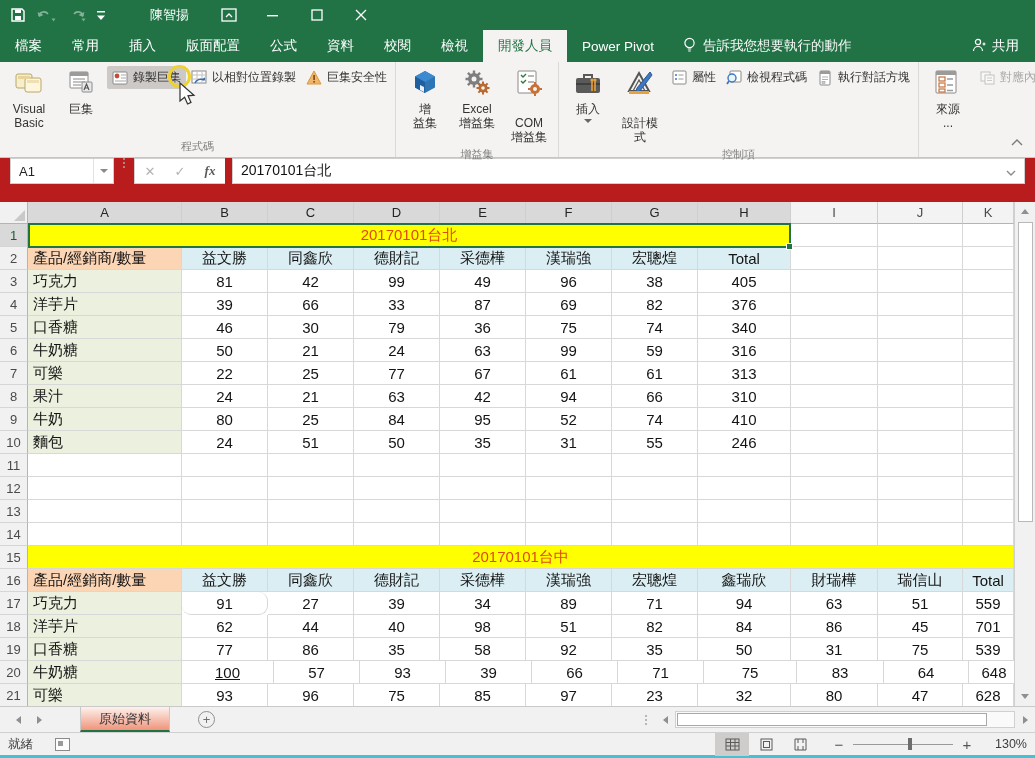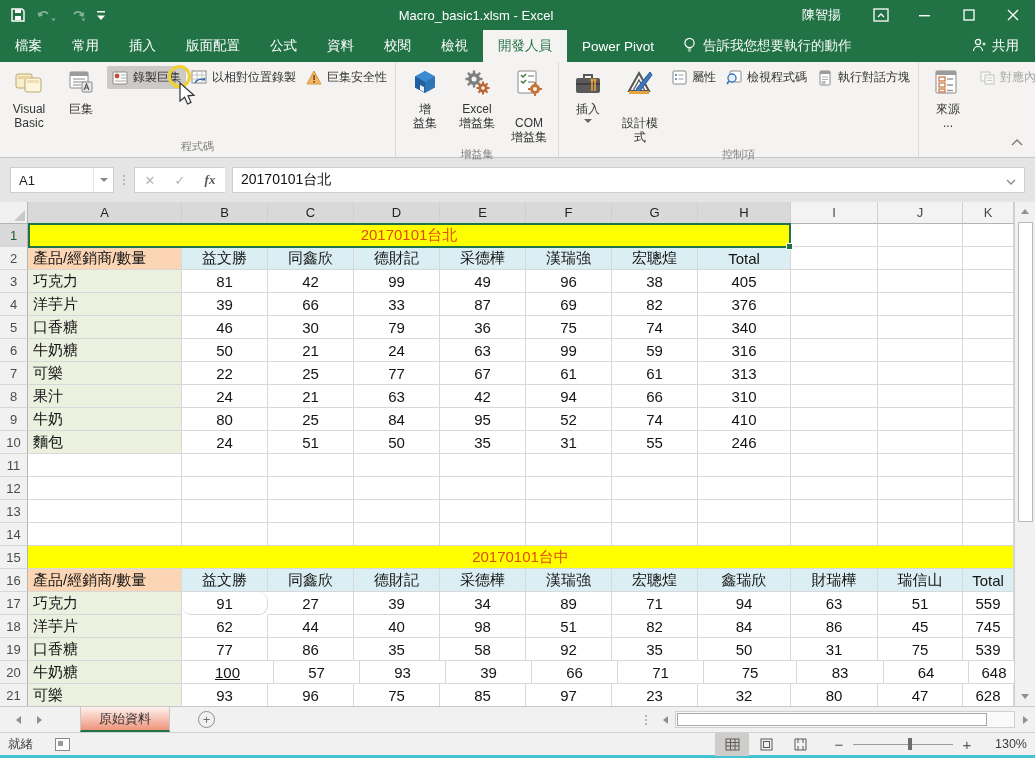--- a/index.html
+++ b/index.html
@@ -34,21 +34,21 @@
   .bigbtn .bicon { height:30px; display:flex; align-items:center; justify-content:center; margin-bottom:4px; }
   .smallcol { display:flex; flex-direction:row; padding-top:3px; }
   .smallbtn { display:flex; align-items:center; gap:5px; height:23px; padding:0 5px; font-size:12px; color:#333; border-radius:2px; white-space:nowrap; }
   .smallbtn.hl { background:#ccc9c7; }
   .smallbtn.disabled, .bigbtn.disabled { color:#a6a6a6; }
   .smallbtn .sicon { width:16px; height:16px; display:flex; align-items:center; justify-content:center; flex:none; }
   .caret-d { width:0; height:0; border-left:4px solid transparent; border-right:4px solid transparent; border-top:4px solid #666; }
   .ribbon-collapse { position:absolute; right:12px; bottom:8px; }
 
   
-  .fbar { height:44px; background:#e5e5e5; display:flex; align-items:center; padding:0 10px; gap:7px; }
+  .fbar { height:44px; background:#b91c1c; display:flex; align-items:flex-start; padding:0 10px; gap:7px; }
   .namebox { width:104px; height:26px; background:#fff; border:1px solid #cfcfcf; display:flex; align-items:center; }
   .namebox .nb-text { flex:1; padding-left:8px; font-size:13px; color:#222; }
   .nb-drop { width:20px; height:100%; display:flex; align-items:center; justify-content:center; border-left:1px solid #e3e3e3; }
   .vdots { display:flex; flex-direction:column; gap:2px; padding:0 2px; }
   .vdots i { width:2px; height:2px; background:#a9a9a9; border-radius:50%; }
   .fx-cluster { height:26px; background:#fff; border:1px solid #cfcfcf; border-right:none; display:flex; align-items:center; }
   .fxbtn { width:30px; height:100%; display:flex; align-items:center; justify-content:center; font-size:13px; color:#b3b3b3; }
   .fxbtn.fx { color:#5a5a5a; font-family:"Liberation Serif","DejaVu Serif",serif; font-style:italic; font-weight:bold; }
   .fvalue { flex:1; height:26px; background:#fff; border:1px solid #cfcfcf; display:flex; align-items:center; padding-left:8px; font-size:14px; color:#111; }
   .fbar-exp { margin-left:auto; color:#8a8a8a; }
@@ -144,21 +144,20 @@
             <path d="M15.5 10.5 h4 l-2 3 z" fill="#fff" opacity=".9"></path>
           </svg>
       </span>
       <span>
         <svg width="10" height="12" viewBox="0 0 10 12">
             <rect x="1" y="2" width="8" height="1.5" fill="#fff"></rect>
             <path d="M1 6.5 h8 l-4 4.5 z" fill="#fff"></path>
           </svg>
       </span>
     </div>
-    <div class="title-text">Macro_basic1.xlsm - Excel</div>
     <div class="tb-right">
       <span class="user-name">陳智揚</span>
       <span class="winbtn">
         <svg width="16" height="14" viewBox="0 0 16 14">
             <rect x="1" y="1" width="14" height="12" fill="none" stroke="#fff" stroke-width="1.3"></rect>
             <path d="M5 9 l3 -3 l3 3" fill="none" stroke="#fff" stroke-width="1.3"></path>
           </svg>
       </span>
       <span class="winbtn">
         <svg width="12" height="12" viewBox="0 0 12 12">
@@ -752,21 +751,21 @@
             <div class="cell c-prod" style="width: 154px;">洋芋片</div>
             <div class="cell c-num" style="width: 86px;">62</div>
             <div class="cell c-num" style="width: 86px;">44</div>
             <div class="cell c-num" style="width: 86px;">40</div>
             <div class="cell c-num" style="width: 86px;">98</div>
             <div class="cell c-num" style="width: 86px;">51</div>
             <div class="cell c-num" style="width: 86px;">82</div>
             <div class="cell c-num" style="width: 93px;">84</div>
             <div class="cell c-num" style="width: 87px;">86</div>
             <div class="cell c-num" style="width: 85px;">45</div>
-            <div class="cell c-num" style="width: 51px;">745</div>
+            <div class="cell c-num" style="width: 51px;">701</div>
           </div>
           <div class="grow">
             <div class="rownum">19</div>
             <div class="cell c-prod" style="width: 154px;">口香糖</div>
             <div class="cell c-num" style="width: 86px;">77</div>
             <div class="cell c-num" style="width: 86px;">86</div>
             <div class="cell c-num" style="width: 86px;">35</div>
             <div class="cell c-num" style="width: 86px;">58</div>
             <div class="cell c-num" style="width: 86px;">92</div>
             <div class="cell c-num" style="width: 86px;">35</div>

